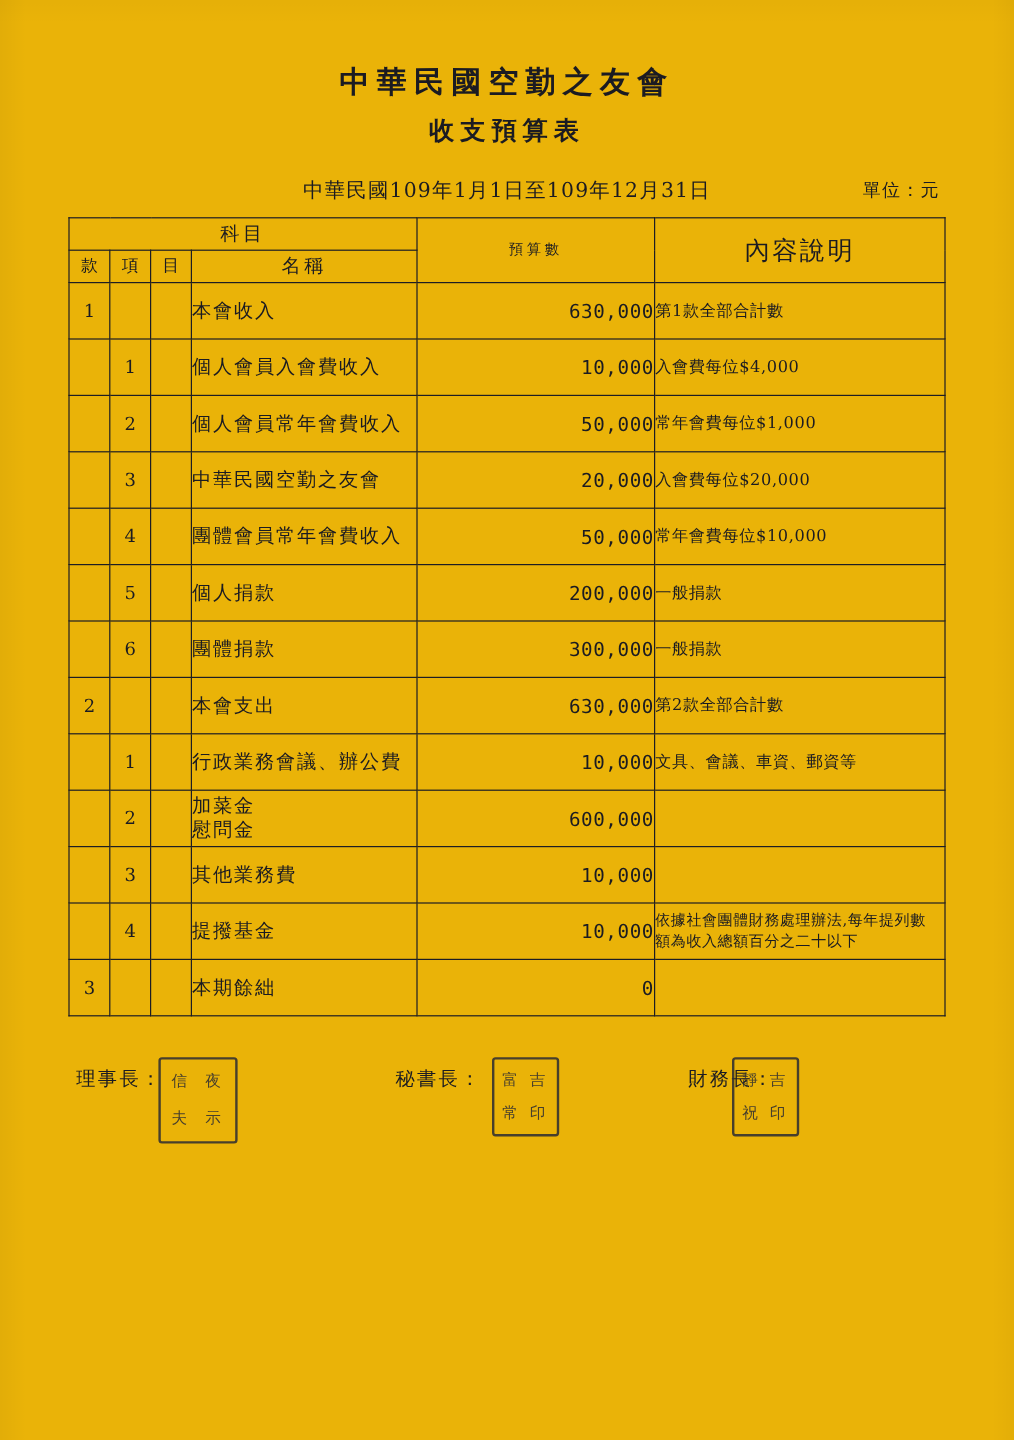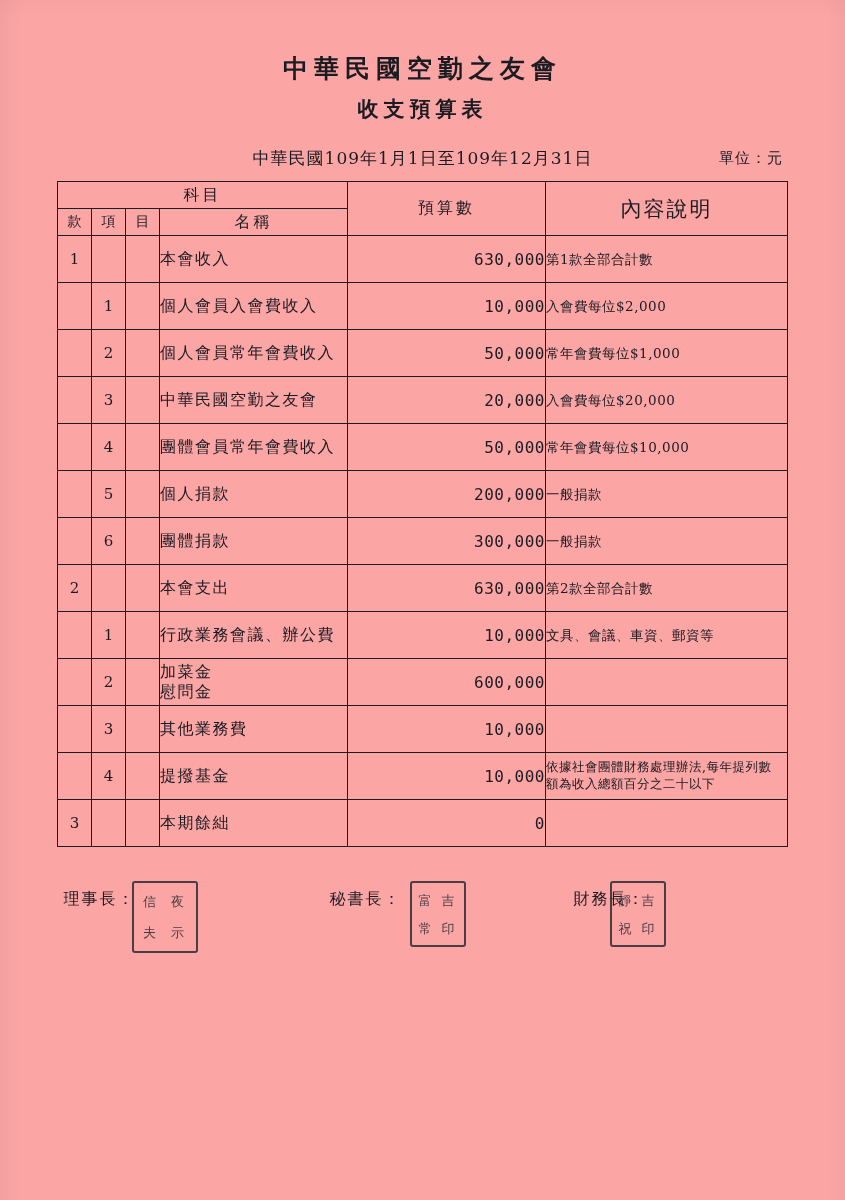--- a/index.html
+++ b/index.html
@@ -13,21 +13,21 @@
     position: relative;
     font-family: "DejaVu Serif", "Liberation Serif", serif;
     color: #1b1b22;
     overflow: hidden;
   }
   .page {
     position: absolute;
     left: 0; top: 0;
     width: 845px;
     height: 1200px;
-    background: #fca5a5;
+    background: #eab308;
   }
   
   .page::before {
     content: "";
     position: absolute;
     inset: 0;
     background:
       linear-gradient(90deg, rgba(0,0,0,0.035) 0px, rgba(0,0,0,0) 22px),
       linear-gradient(270deg, rgba(0,0,0,0.03) 0px, rgba(0,0,0,0) 18px),
       linear-gradient(180deg, rgba(0,0,0,0.02) 0px, rgba(0,0,0,0) 20px);
@@ -86,21 +86,21 @@
     vertical-align: middle;
   }
   .h-subject {
     height: 26px;
     text-align: center;
     font-size: 16px;
     letter-spacing: 3px;
   }
   .h-amount {
     text-align: center;
-    font-size: 16px;
+    font-size: 12px;
     letter-spacing: 3px;
   }
   .h-note {
     text-align: center;
     font-size: 21px;
     letter-spacing: 2px;
   }
   .h-small {
     text-align: center;
     font-size: 14px;
@@ -236,21 +236,21 @@
             <td class="c-name">本會收入</td>
             <td class="c-amount">630,000</td>
             <td class="c-note">第1款全部合計數</td>
           </tr>
           <tr class="datarow">
             <td class="c-kuan"></td>
             <td class="c-xiang">1</td>
             <td class="c-mu"></td>
             <td class="c-name">個人會員入會費收入</td>
             <td class="c-amount">10,000</td>
-            <td class="c-note">入會費每位$2,000</td>
+            <td class="c-note">入會費每位$4,000</td>
           </tr>
           <tr class="datarow">
             <td class="c-kuan"></td>
             <td class="c-xiang">2</td>
             <td class="c-mu"></td>
             <td class="c-name">個人會員常年會費收入</td>
             <td class="c-amount">50,000</td>
             <td class="c-note">常年會費每位$1,000</td>
           </tr>
           <tr class="datarow">

